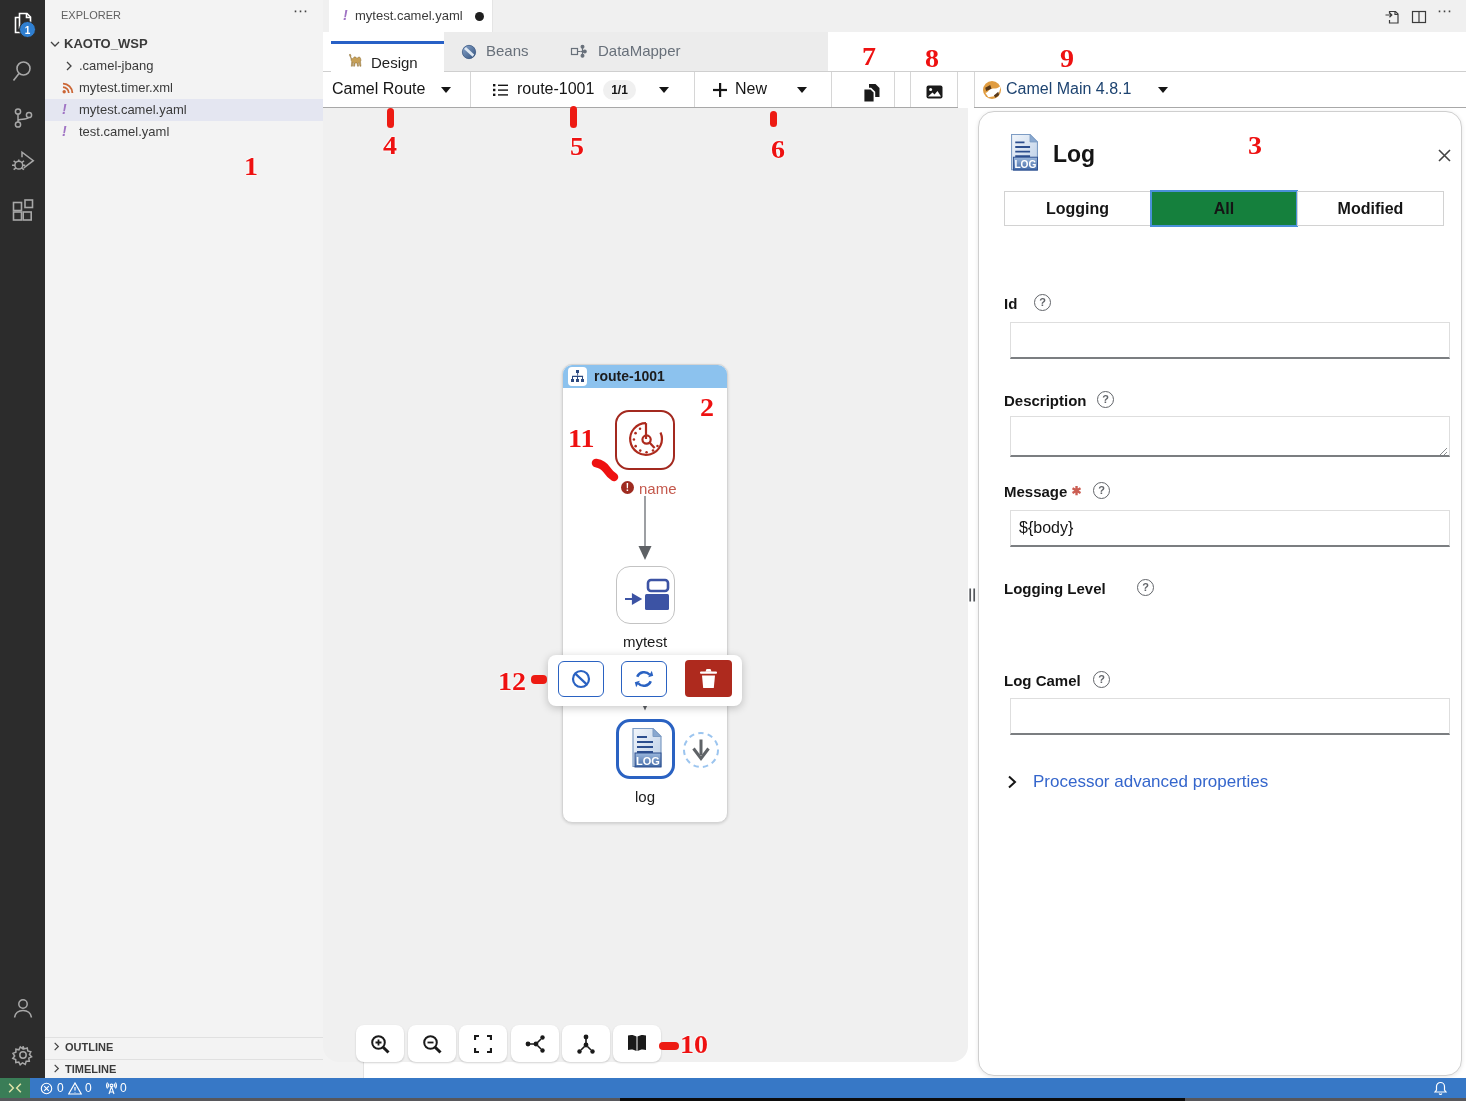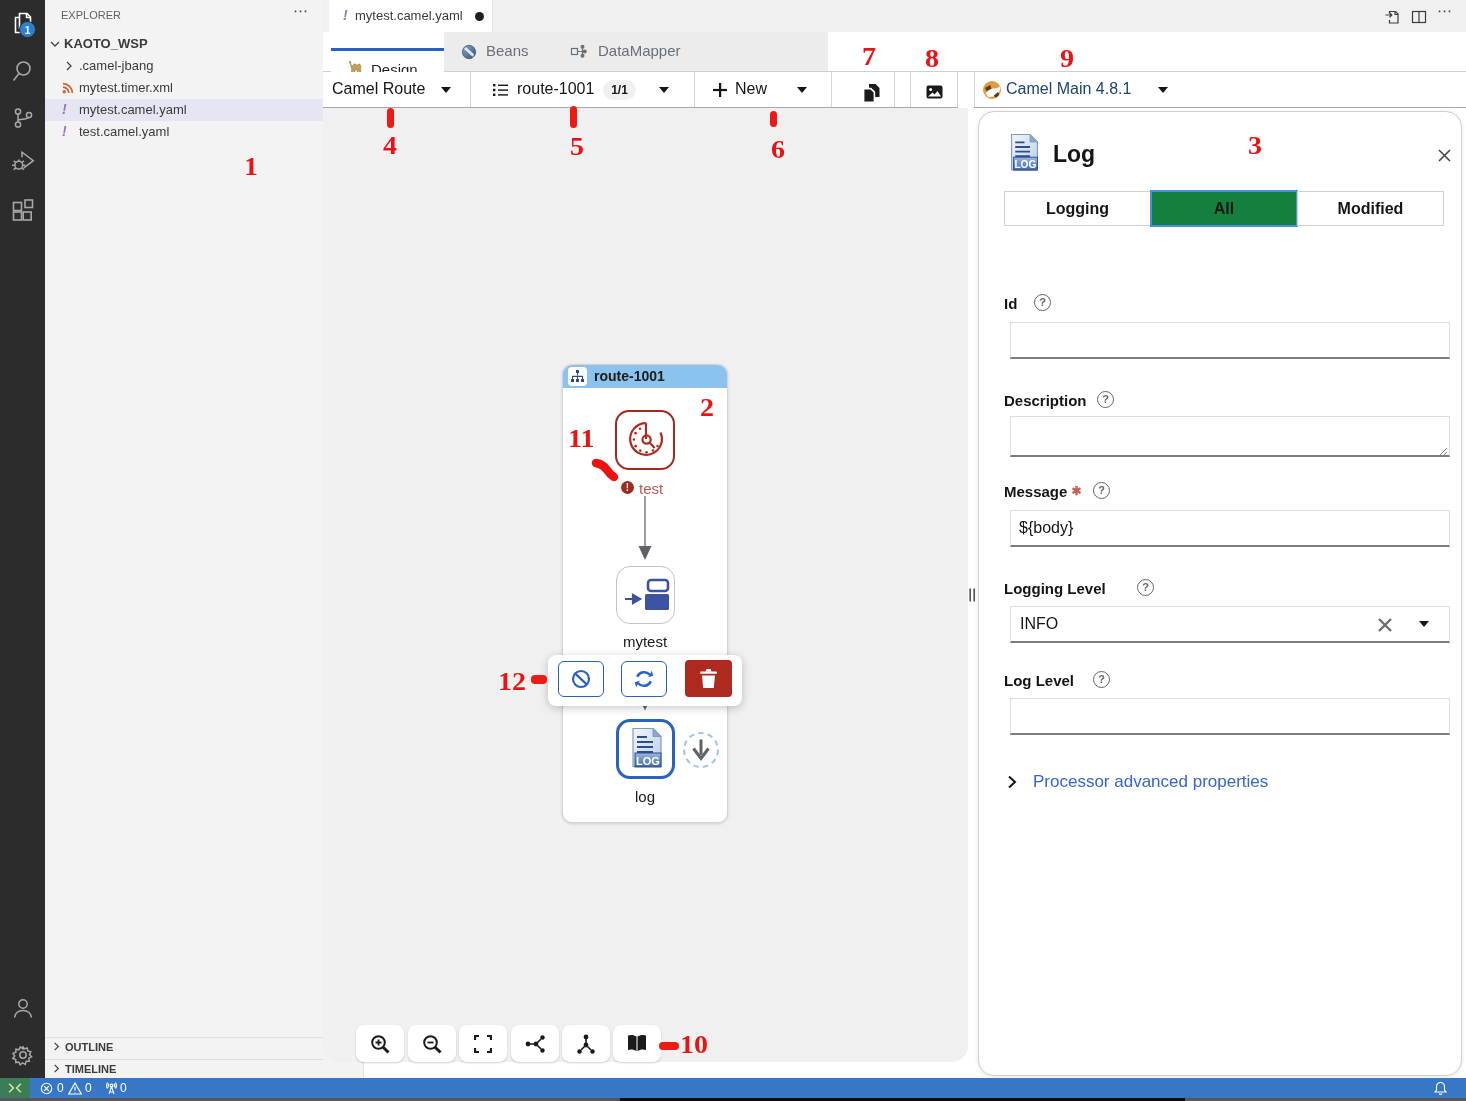--- a/index.html
+++ b/index.html
@@ -152,21 +152,21 @@
       <path d="M8 2.5 v11"></path>
     </svg>
     <div class="abs" style="left:1114px; top:2px; font-size:15px; color:#424242;">⋯</div>
   </div>
 
   <div id="designtabs" class="abs">
     <div class="abs" style="left:121px; top:0; width:384px; height:40px; background:#ececec;"></div>
     <div class="abs" style="left:0; top:39px; width:1143px; height:1px; background:#cfcfcf;"></div>
     <div class="abs" style="left:8px; top:39px; width:113px; height:1px; background:#fff;"></div>
 
-    <div class="abs" style="left:8px; top:16px; width:113px; height:40px; background:#fff; border-top:3px solid #2760c6;">
+    <div class="abs" style="left:8px; top:9px; width:113px; height:40px; background:#fff; border-top:3px solid #2760c6;">
 
       <svg class="abs" style="left:15px; top:8px;" width="17" height="17" viewBox="0 0 20 20">
         <path d="M3.6 3.6 l1.2 -1.3 l0.9 1.5 c0.25 0.5 0.2 1 -0.05 1.5 l0.55 2.1 c0.9 0.8 1.8 0.4 2.4 -0.4 c0.7 -1.6 2.8 -1.8 3.6 -0.2 c0.35 0.8 1.05 0.85 1.5 0.05 c0.8 -1.5 2.8 -1.3 3.3 0.3 l0.5 1.7 c0.25 1 0.1 1.8 -0.45 2.5 l0.6 5.4 h-1.3 l-0.9 -4.4 l-1 0.7 l0.3 3.7 h-1.3 l-0.55 -3.9 l-2.2 0.1 l-0.5 3.8 h-1.3 l0.25 -4 l-0.9 -0.9 l-0.7 4.9 h-1.3 l0.45 -5.6 c-0.7 -0.9 -1 -1.9 -0.85 -3 l-0.45 -1.9 c-0.55 -0.4 -0.85 -1 -0.8 -1.7 z" fill="#c7a057" stroke="#7a5c28" stroke-width="0.5"></path>
       </svg>
       <span class="abs" style="left:40px; top:10px; font-size:15px; color:#1f1f1f;">Design</span>
     </div>
 
     <svg class="abs" style="left:138px; top:12px;" width="16" height="16" viewBox="0 0 18 18">
       <defs>
           <linearGradient id="bg1" x1="0" y1="0" x2="1" y2="1">
@@ -276,21 +276,21 @@
           <circle cx="15" cy="30.1" r="1.1"></circle>
             <circle cx="20.5" cy="31.5" r="1.1"></circle>
             <circle cx="26.1" cy="30" r="1.1"></circle>
             <circle cx="30" cy="26" r="1.1"></circle>
         </g>
       </svg>
     </div>
 
     <div class="abs" style="left:298px; top:372px; width:56px; height:17px;">
       <div class="abs" style="left:0; top:1px; width:13px; height:13px; background:#9e2b20; border-radius:50%; color:#fff; font-weight:bold; font-size:10px; text-align:center; line-height:13px;">!</div>
-      <span class="abs" style="left:18px; top:0; font-size:15px; color:#c4584c;">test</span>
+      <span class="abs" style="left:18px; top:0; font-size:15px; color:#c4584c;">name</span>
     </div>
 
     <svg class="abs" style="left:314px; top:388px;" width="16" height="66" viewBox="0 0 16 66">
       <path d="M8 0 V50" stroke="#85888c" stroke-width="1.6" fill="none"></path>
       <path d="M1.5 50 L14.5 50 L8 64 z" fill="#5e6165"></path>
     </svg>
 
     <div class="abs" style="left:293px; top:458px; width:59px; height:58px; background:#fff; border:1px solid #c3c3c3; border-radius:14px;">
       <svg class="abs" style="left:6px; top:9px;" width="48" height="40" viewBox="0 0 48 40">
         <path d="M2 23 h11 M10 19 l7 4 L10 27 z" stroke="#3c53a4" stroke-width="2.2" fill="#3c53a4"></path>
@@ -447,28 +447,22 @@
           <path d="M8 1 L1 8 M8 5 L5 8"></path>
         </svg>
     </div>
 
     <div class="flabel" style="top:371px;">Message <span style="color:#cb5d52; font-size:12px; vertical-align:2px;">✱</span></div>
     <div class="helpc" style="left:114px; top:370px;">?</div>
     <div class="finput" style="top:398px; font-size:16px; color:#151515; line-height:34px; padding-left:8px; font-weight:normal;">${body}</div>
 
     <div class="flabel" style="top:468px;">Logging Level</div>
     <div class="helpc" style="left:158px; top:467px;">?</div>
-    <div class="finput" style="top:494px; font-size:16px; color:#151515; line-height:34px; padding-left:9px;">INFO
-      <svg class="abs" style="left:367px; top:11px;" width="14" height="14" viewBox="0 0 14 14" stroke="#6a6e73" stroke-width="2.4">
-          <path d="M1 1 L13 13 M13 1 L1 13"></path>
-        </svg>
-      <span class="caret abs" style="left:408px; top:14px;"></span>
-    </div>
-
-    <div class="flabel" style="top:560px;">Log Level</div>
+
+    <div class="flabel" style="top:560px;">Log Camel</div>
     <div class="helpc" style="left:114px; top:559px;">?</div>
     <div class="finput" style="top:586px;"></div>
 
     <svg class="abs" style="left:28px; top:663px;" width="10" height="14" viewBox="0 0 10 14" fill="none" stroke="#151515" stroke-width="2">
         <path d="M2 1.5 L8 7 L2 12.5"></path>
       </svg>
     <span class="abs" style="left:54px; top:660px; font-size:17px; color:#3566cc;">Processor advanced properties</span>
   </div>
 
   <div id="statusbar" class="abs">

